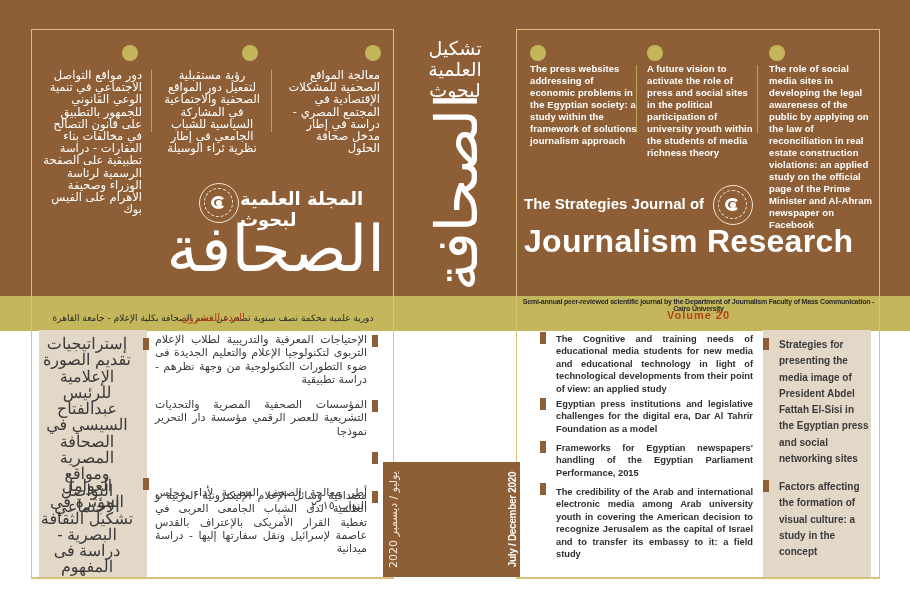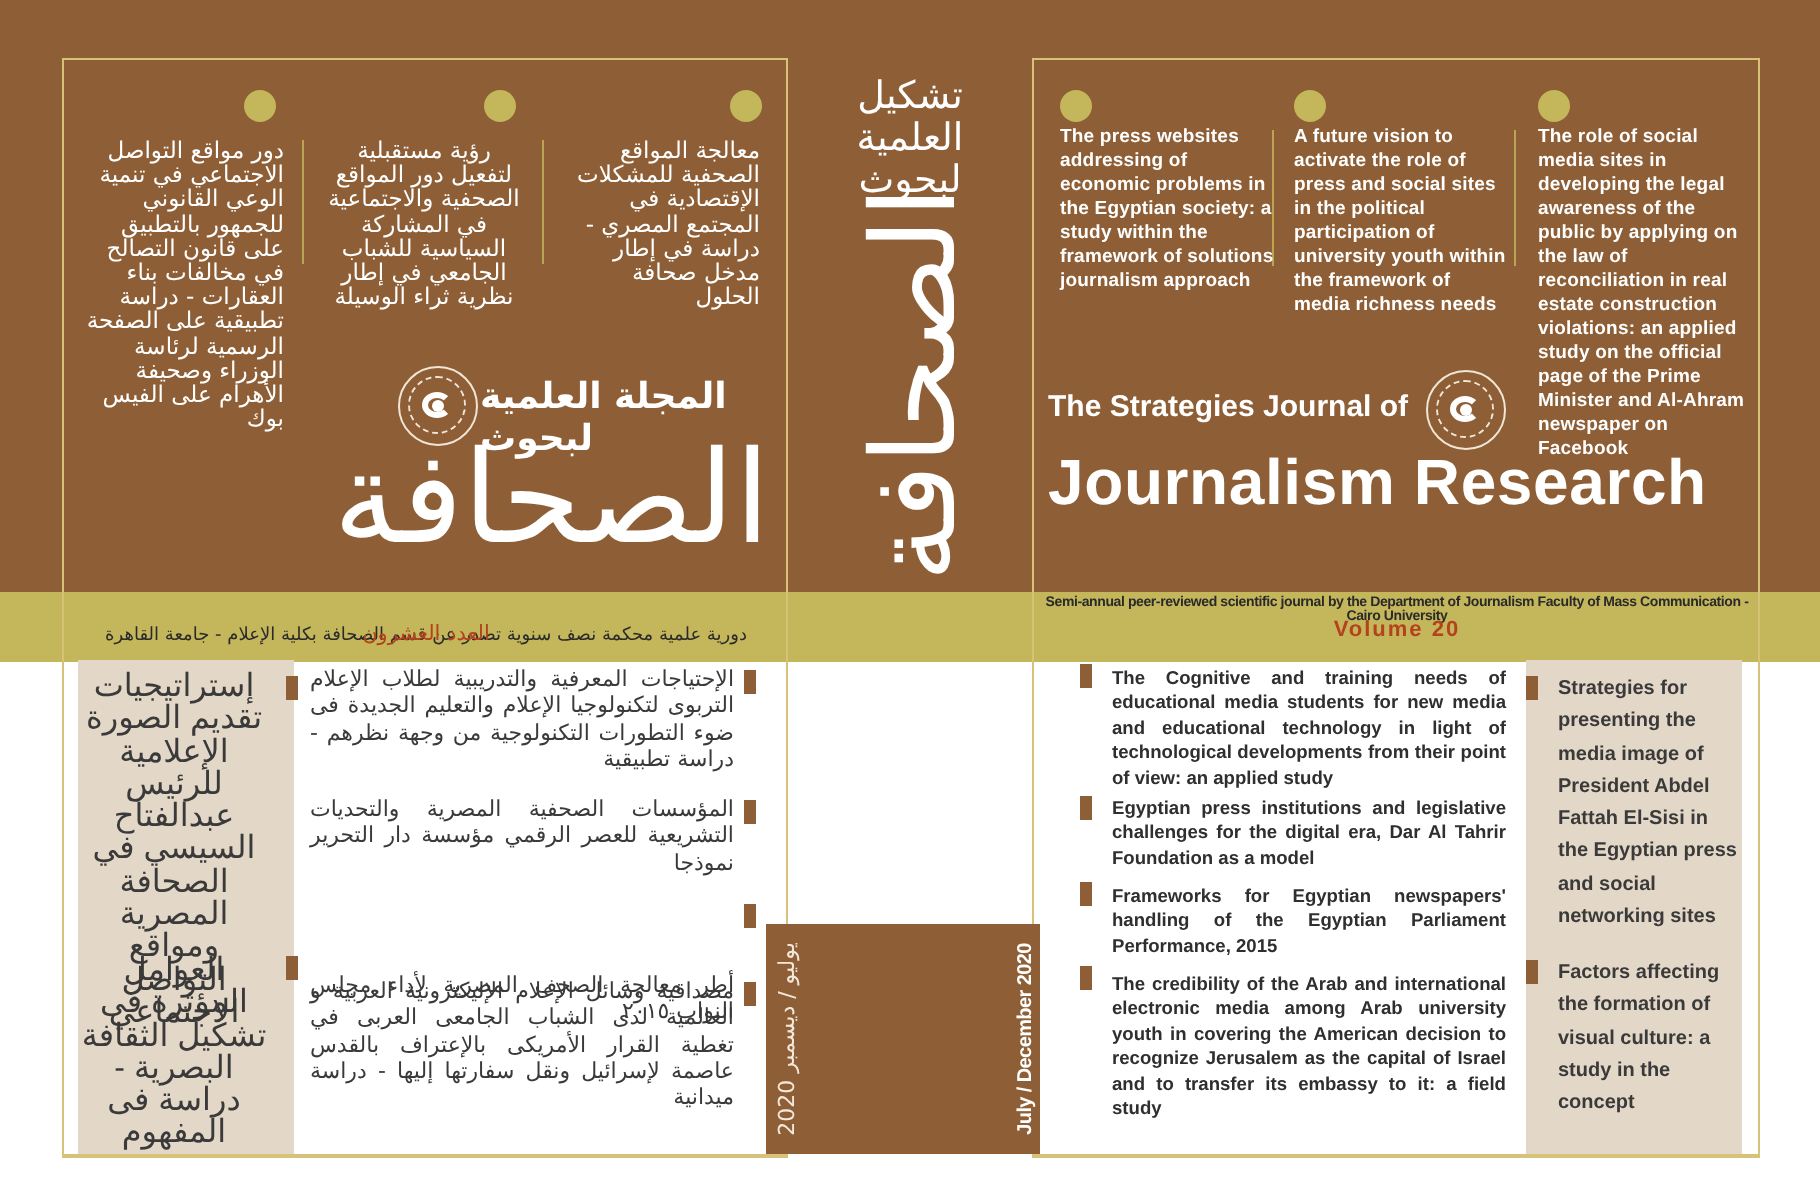--- a/index.html
+++ b/index.html
@@ -113,21 +113,21 @@
   <span>July / December 2020</span>
 </div>
 
 <div class="dot" style="left:530px;top:45px;"></div>
 <div class="dot" style="left:647px;top:45px;"></div>
 <div class="dot" style="left:769px;top:45px;"></div>
 <div class="vsep" style="left:636px;top:65px;height:68px;"></div>
 <div class="vsep" style="left:757px;top:65px;height:68px;"></div>
 
 <div class="en-topic" style="left:530px;top:63px;width:108px;">The press websites addressing of economic problems in the Egyptian society: a study within the framework of solutions journalism approach</div>
-<div class="en-topic" style="left:647px;top:63px;width:106px;">A future vision to activate the role of press and social sites in the political participation of university youth within the framework of media richness needs</div>
+<div class="en-topic" style="left:647px;top:63px;width:106px;">A future vision to activate the role of press and social sites in the political participation of university youth within the students of media richness theory</div>
 <div class="en-topic" style="left:769px;top:63px;width:106px;">The role of social media sites in developing the legal awareness of the public by applying on the law of reconciliation in real estate construction violations: an applied study on the official page of the Prime Minister and Al-Ahram newspaper on Facebook</div>
 
 <div class="en-sci" style="left:524px;top:195px;">The Strategies Journal of</div>
 <div class="logo" style="left:713px;top:185px;">
   <div class="ring"></div>
   <div class="eye"></div>
   <div class="pupil"></div>
 </div>
 <div class="en-jr" style="left:524px;top:223px;">Journalism Research</div>
 

